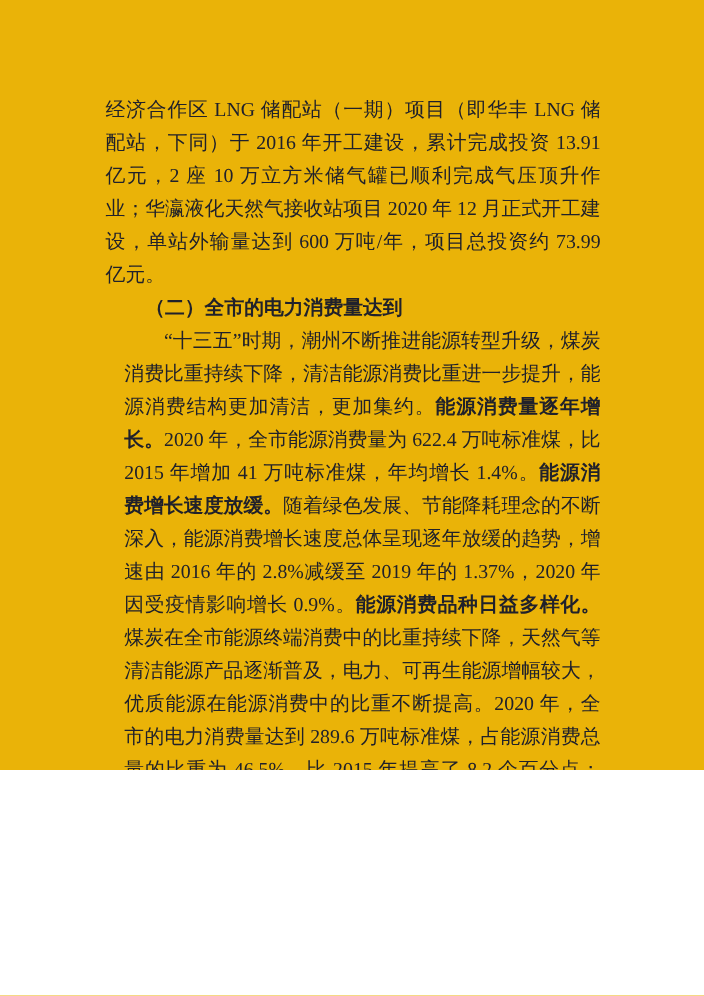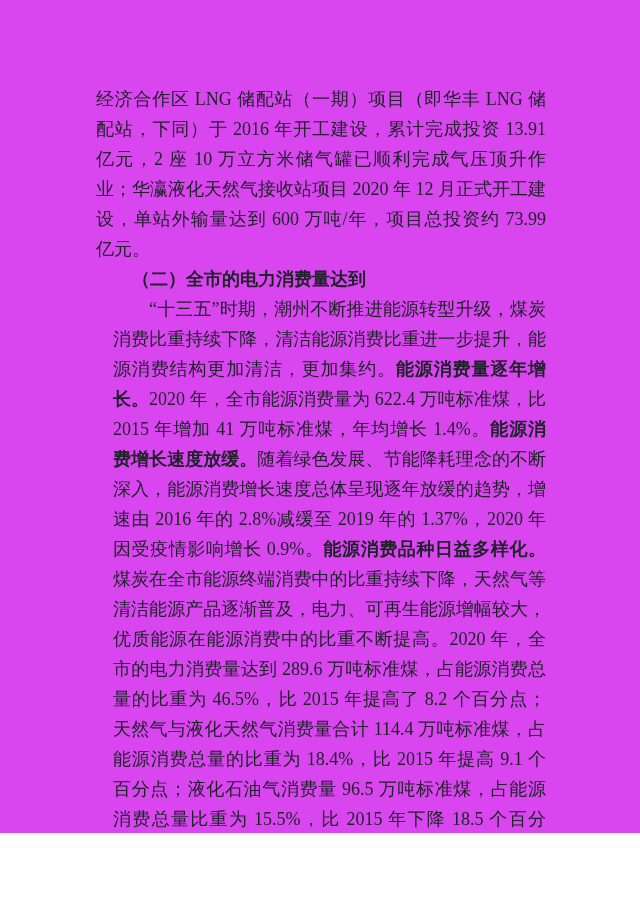--- a/index.html
+++ b/index.html
@@ -3,22 +3,22 @@
 <meta charset="utf-8">
 <style>
   html, body {
     margin: 0;
     padding: 0;
     background: #ffffff;
   }
   .page {
     position: relative;
     width: 640px;
-    height: 833px;
-    background: #d946ef;
+    height: 700px;
+    background: #eab308;
     overflow: hidden;
     font-family: "Liberation Serif", "DejaVu Serif", serif;
     color: #20212b;
   }
   .text-block {
     position: absolute;
     left: 96px;
     top: 84px;
     width: 450px;
     font-size: 18px;

